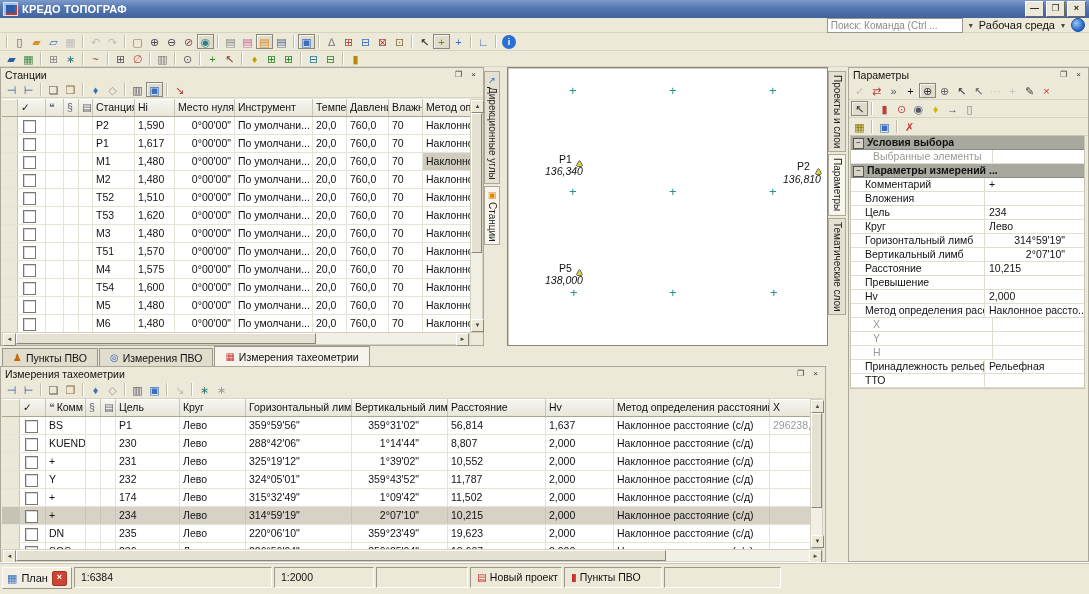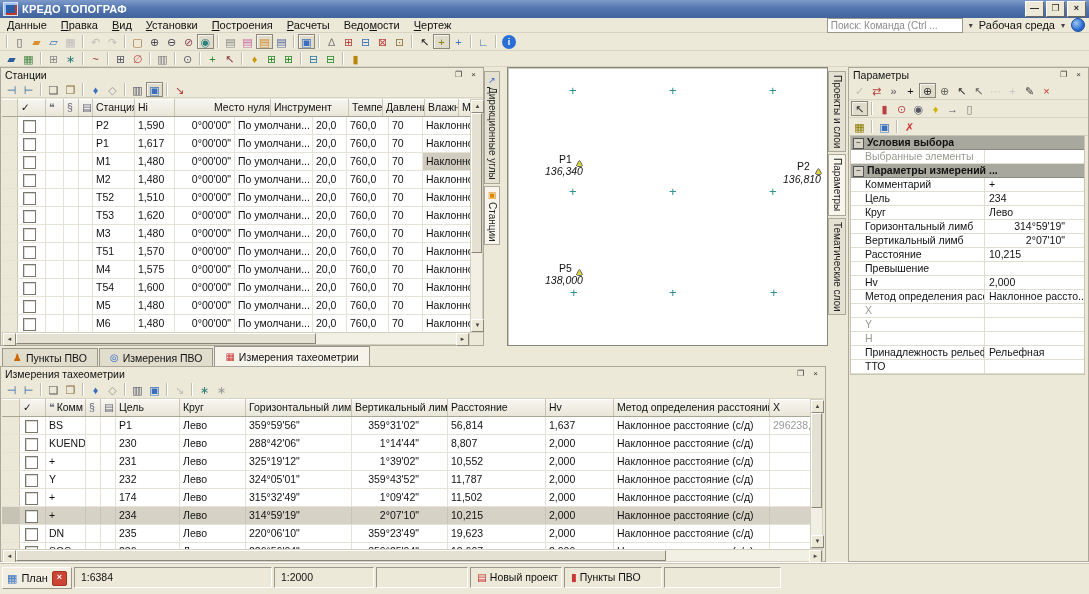--- a/index.html
+++ b/index.html
@@ -107,21 +107,21 @@
   
   #params-panel{left:848px;top:67px;width:241px;height:495px;}
   #params-panel .p-tb{height:17px;}
   #props{position:absolute;left:1px;top:67px;width:233px;background:#fff;border:1px solid #c9c5b5;}
   .prow{display:flex;height:14px;line-height:13px;font-size:10.5px;border-bottom:1px solid #e2decf;background:#fff;box-sizing:border-box;}
   .prow.phead{background:#a8a89e;font-weight:bold;color:#111;border-bottom:1px solid #8a8a80;}
   .pminus{width:9px;height:9px;border:1px solid #555;background:#d8d5c8;font-size:8px;line-height:7px;text-align:center;
     margin:2px 3px 0 2px;font-weight:normal;}
   .phlabel{white-space:nowrap;overflow:hidden;}
   .plabel{width:134px;padding-left:14px;border-right:1px solid #e2decf;white-space:nowrap;overflow:hidden;box-sizing:border-box;}
-  .plabel.gray{color:#9a9a92;}
+  .plabel.gray{color:#9a9a92;margin-left:8px;}
   .pvalue{flex:1;padding-left:4px;white-space:nowrap;overflow:hidden;}
   .angleval{display:inline-block;width:76px;text-align:right;}
 
   
   #bottom-area{position:absolute;left:0;top:346px;width:828px;height:216px;}
   #bt-tabs{display:flex;height:20px;align-items:flex-end;padding-left:2px;gap:1px;}
   .btab{display:flex;align-items:center;gap:4px;height:18px;padding:0 10px;border:1px solid #9a968a;border-bottom:none;
     background:#e0ddcd;font-size:10.5px;box-sizing:border-box;}
   .btab.active{background:#f5f3ea;height:20px;}
   .btab .bico{font-size:10px;}
@@ -155,30 +155,20 @@
     <span class="app-icon"></span>
     <span class="title-text">КРЕДО ТОПОГРАФ</span>
     <span class="win-btns">
       <span class="win-btn">—</span>
       <span class="win-btn">❐</span>
       <span class="win-btn">×</span>
     </span>
   </div>
 
   <div class="menubar">
-    <span id="menu-items" style="display:flex;">
-        <span class="menu-item"><u>Д</u>анные</span>
-        <span class="menu-item"><u>П</u>равка</span>
-        <span class="menu-item"><u>В</u>ид</span>
-        <span class="menu-item"><u>У</u>становки</span>
-        <span class="menu-item"><u>П</u>остроения</span>
-        <span class="menu-item"><u>Р</u>асчеты</span>
-        <span class="menu-item">Ведо<u>м</u>ости</span>
-        <span class="menu-item"><u>Ч</u>ертеж</span>
-      </span>
     <span class="menubar-right">
       <input class="searchbox" placeholder="Поиск: Команда (Ctrl ..." style="">
       <span class="mini-drop">▾</span>
       <span class="ws-label">Рабочая среда</span>
       <span class="mini-drop">▾</span>
       <span class="globe"></span>
     </span>
   </div>
 
   <div class="tbrow" id="tb1">
@@ -270,21 +260,21 @@
       </div>
     <div class="tbl" id="st-table">
         <div class="trow thead">
           <div class="tcell gut" style="width: 16px;"></div>
           <div class="tcell" style="width: 28px;"><span>✓</span></div>
           <div class="tcell" style="width: 18px;"><span class="hico">❝</span></div>
           <div class="tcell" style="width: 15px;"><span class="hico">§</span></div>
           <div class="tcell" style="width: 14px;"><span class="hico">▤</span></div>
           <div class="tcell" style="width: 42px;"><span>Станция</span></div>
           <div class="tcell" style="width: 40px;"><span>Hi</span></div>
-          <div class="tcell" style="width: 60px; margin-left: 36px;"><span>Место нуля</span></div>
+          <div class="tcell" style="width: 60px;"><span>Место нуля</span></div>
           <div class="tcell" style="width: 78px;"><span>Инструмент</span></div>
           <div class="tcell" style="width: 34px;"><span>Темпе</span></div>
           <div class="tcell" style="width: 42px;"><span>Давлени</span></div>
           <div class="tcell" style="width: 34px;"><span>Влажн</span></div>
           <div class="tcell" style="width: 49px;"><span>Метод опр</span></div>
         </div>
         <div class="trow">
           <div class="tcell gut" style="width: 16px;"></div>
           <div class="tcell" style="width: 28px;"><span class="cb"></span></div>
           <div class="tcell" style="width: 18px;"></div>
@@ -567,20 +557,24 @@
           <span class="plabel gray">Выбранные элементы</span>
           <span class="pvalue"></span>
         </div>
         <div class="prow phead">
           <span class="pminus">−</span>
           <span class="phlabel">Параметры измерений ...</span>
         </div>
         <div class="prow">
           <span class="plabel">Комментарий</span>
           <span class="pvalue"><span>+</span></span>
+        </div>
+        <div class="prow">
+          <span class="plabel">Вложения</span>
+          <span class="pvalue"></span>
         </div>
         <div class="prow">
           <span class="plabel">Цель</span>
           <span class="pvalue"><span>234</span></span>
         </div>
         <div class="prow">
           <span class="plabel">Круг</span>
           <span class="pvalue"><span>Лево</span></span>
         </div>
         <div class="prow">

